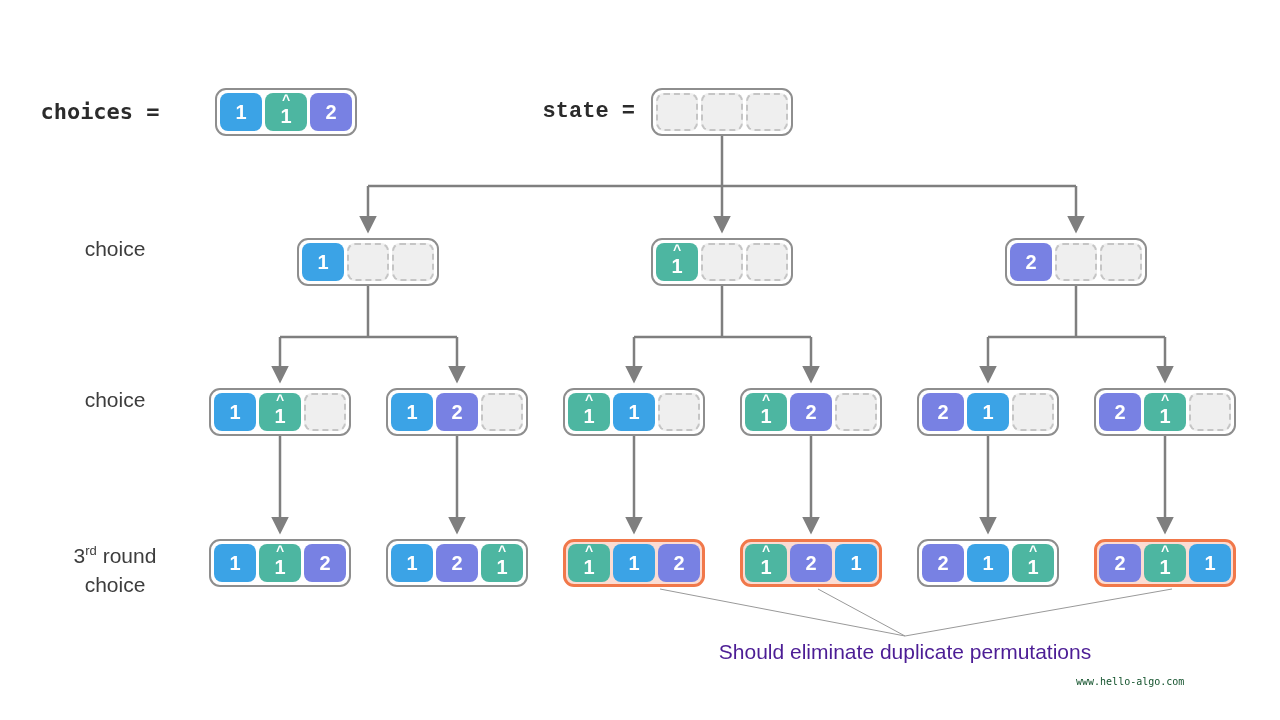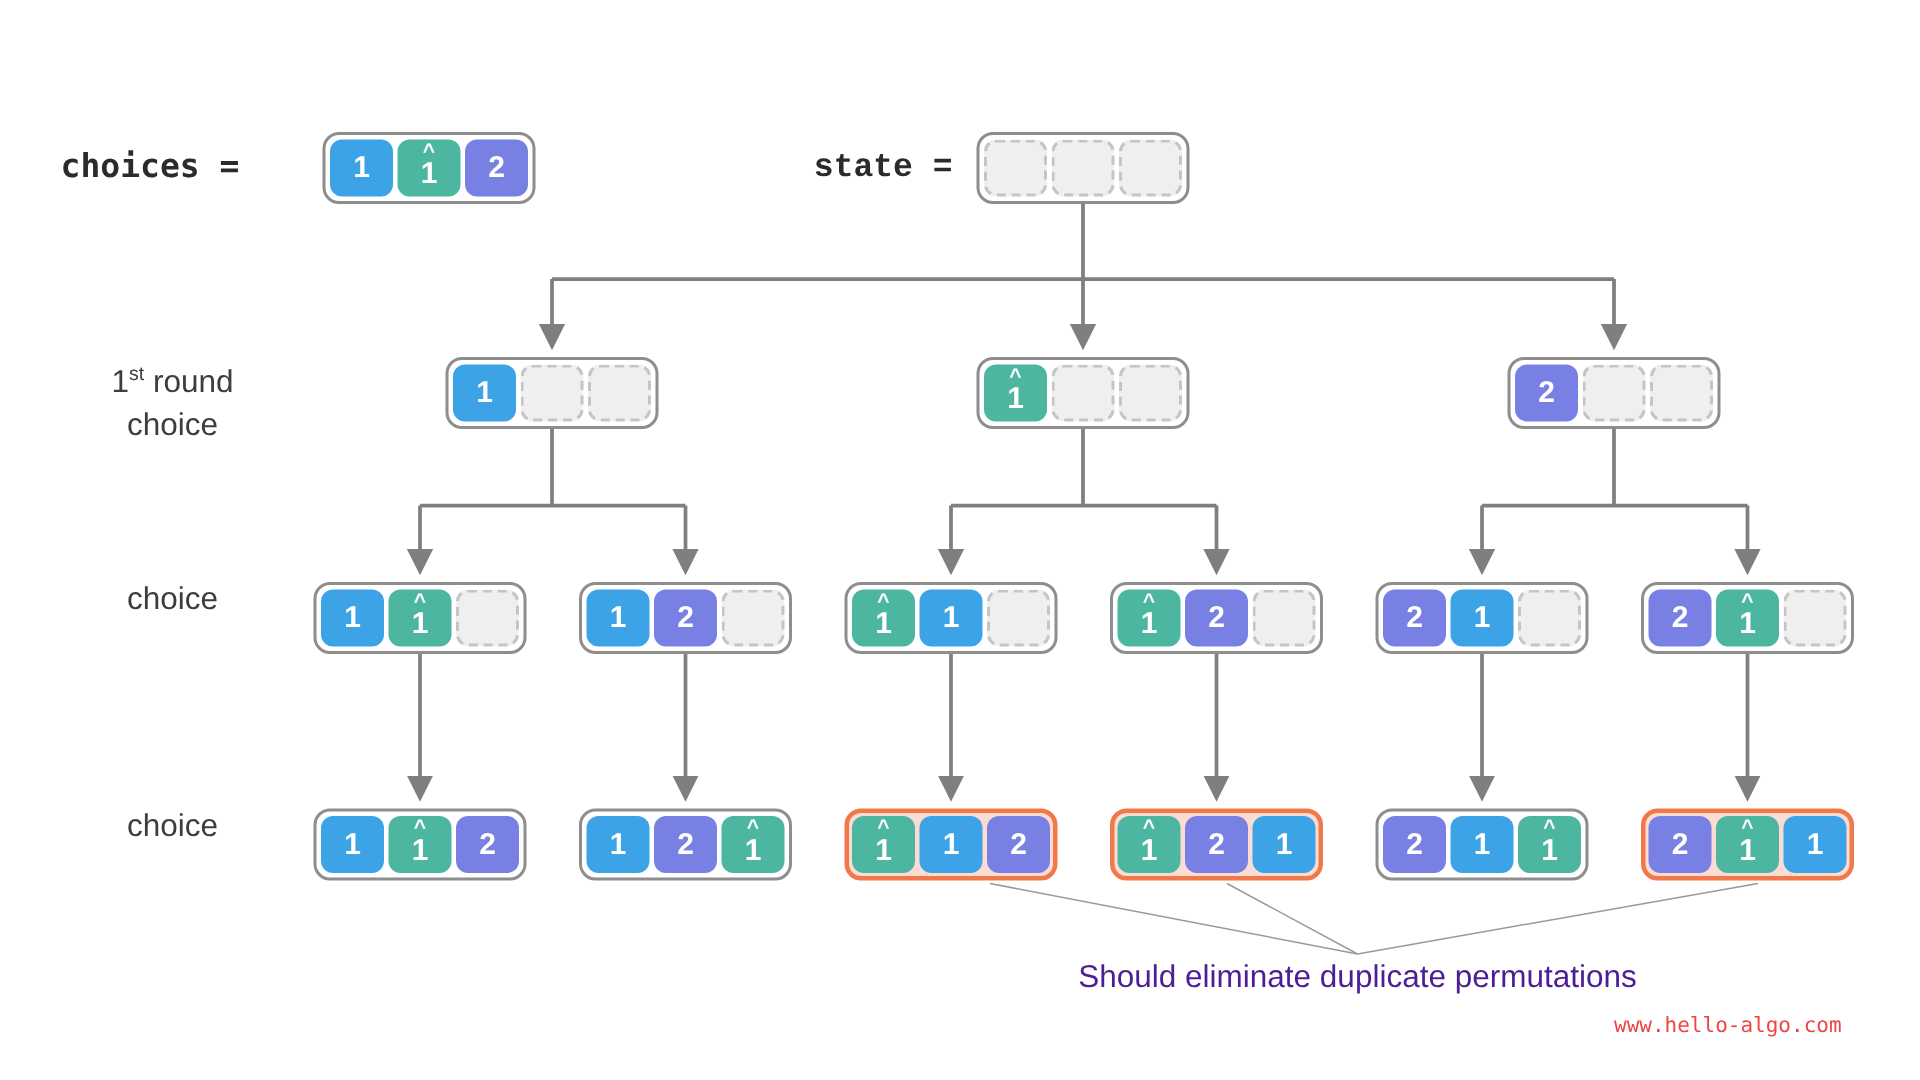--- a/index.html
+++ b/index.html
@@ -29,21 +29,21 @@
   .cell.e{background:#efefef;border:2px dashed #c5c5c5;}
 
   
   .rowlabel{position:absolute;left:25px;width:180px;text-align:center;
             font-size:21px;line-height:29px;color:#3d3d3d;}
   .rowlabel sup{font-size:13px;}
 
   .annot{position:absolute;left:625px;top:640px;width:560px;text-align:center;
          font-size:21px;color:#4c1d95;}
   .wm{position:absolute;left:1076px;top:676px;font-family:"DejaVu Sans Mono","Liberation Mono",monospace;
-      font-size:14px;color:#ef4444;}
+      font-size:10px;color:#14532d;}
   svg{position:absolute;left:0;top:0;}
 </style>
 </head>
 <body>
 
 <svg width="1280" height="720" viewBox="0 0 1280 720">
   <defs>
     <marker id="ah" viewBox="0 0 10 10" refX="8" refY="5" markerWidth="7" markerHeight="7" orient="auto-start-reverse">
       <path d="M0,0 L10,5 L0,10 z" fill="#7f7f7f"></path>
     </marker>
@@ -99,27 +99,27 @@
 </div>
 
 <div class="eq abs" style="left:435px;top:99px;width:200px;font-family:Liberation Mono, monospace;">state =</div>
 <div class="node" style="left:651px;top:88px;">
   <div class="cell e"></div>
   <div class="cell e"></div>
   <div class="cell e"></div>
 </div>
 
 <div class="rowlabel" style="top:234px;">
-  <div><span>1</span><sup>st</sup><span> round</span></div>
   <div>choice</div>
 </div>
 <div class="rowlabel" style="top:385px;">
   <div>choice</div>
 </div>
 <div class="rowlabel" style="top:536px;">
+  <div><span>3</span><sup>rd</sup><span> round</span></div>
   <div>choice</div>
 </div>
 
 <div class="node" style="left:297px;top:238px;">
   <div class="cell b">
       <b class="d">1</b>
     </div>
   <div class="cell e"></div>
   <div class="cell e"></div>
 </div>

